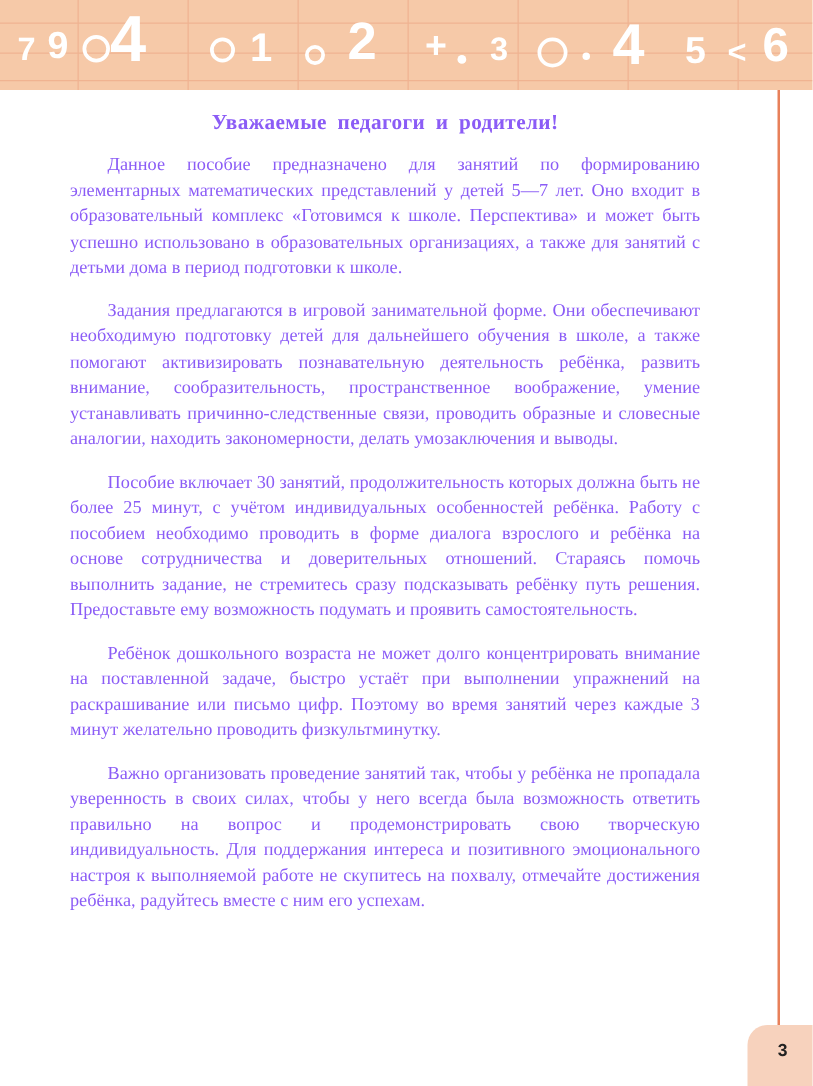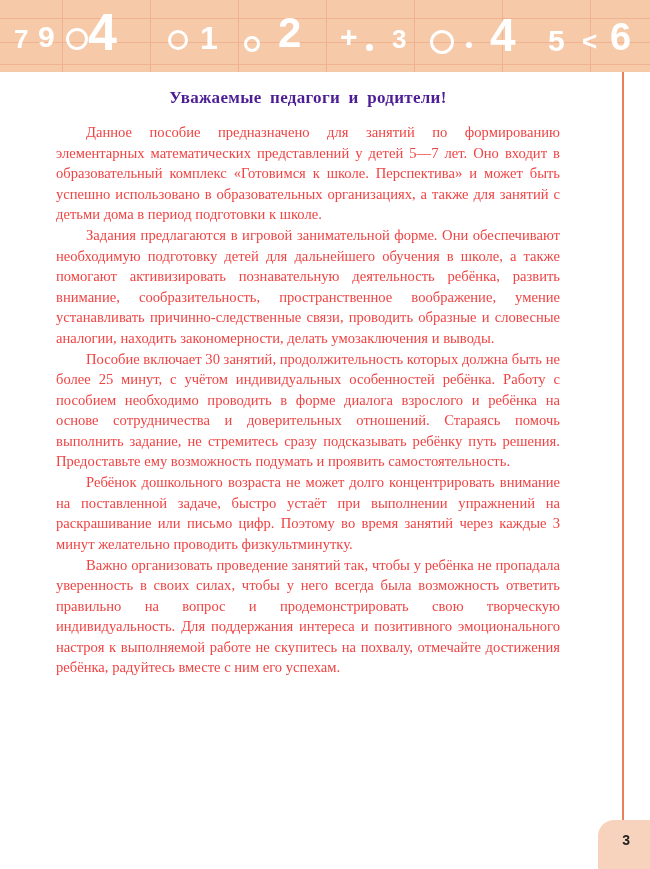--- a/index.html
+++ b/index.html
@@ -83,36 +83,36 @@
   .content {
     position: absolute;
     left: 56px;
     top: 72px;
     width: 504px;
   }
   .doc-title {
     font-family: "Liberation Serif", serif;
     font-size: 17px;
     font-weight: bold;
-    color: #4c1d95;
+    color: #8b5cf6;
     text-align: center;
     letter-spacing: 0.3px;
     word-spacing: 4px;
     margin: 16px 0 14px 0;
   }
   p.para {
     margin: 0 0 0.6px 0;
     font-size: 14.6px;
     line-height: 20.5px;
-    color: #ef4444;
+    color: #8b5cf6;
     text-align: justify;
     text-indent: 30px;
     hyphens: manual;
   }
-  p.para + p.para { margin-top: 0; }
+  p.para + p.para { margin-top: 14px; }
 </style>
 </head>
 <body>
 
 <div class="top-band">
   <div class="band-grid-h" style="top:18px"></div>
   <div class="band-grid-h" style="top:42px"></div>
   <div class="band-grid-h" style="top:64px"></div>
   <div class="band-grid-v" style="left:62px"></div>
   <div class="band-grid-v" style="left:150px"></div>

